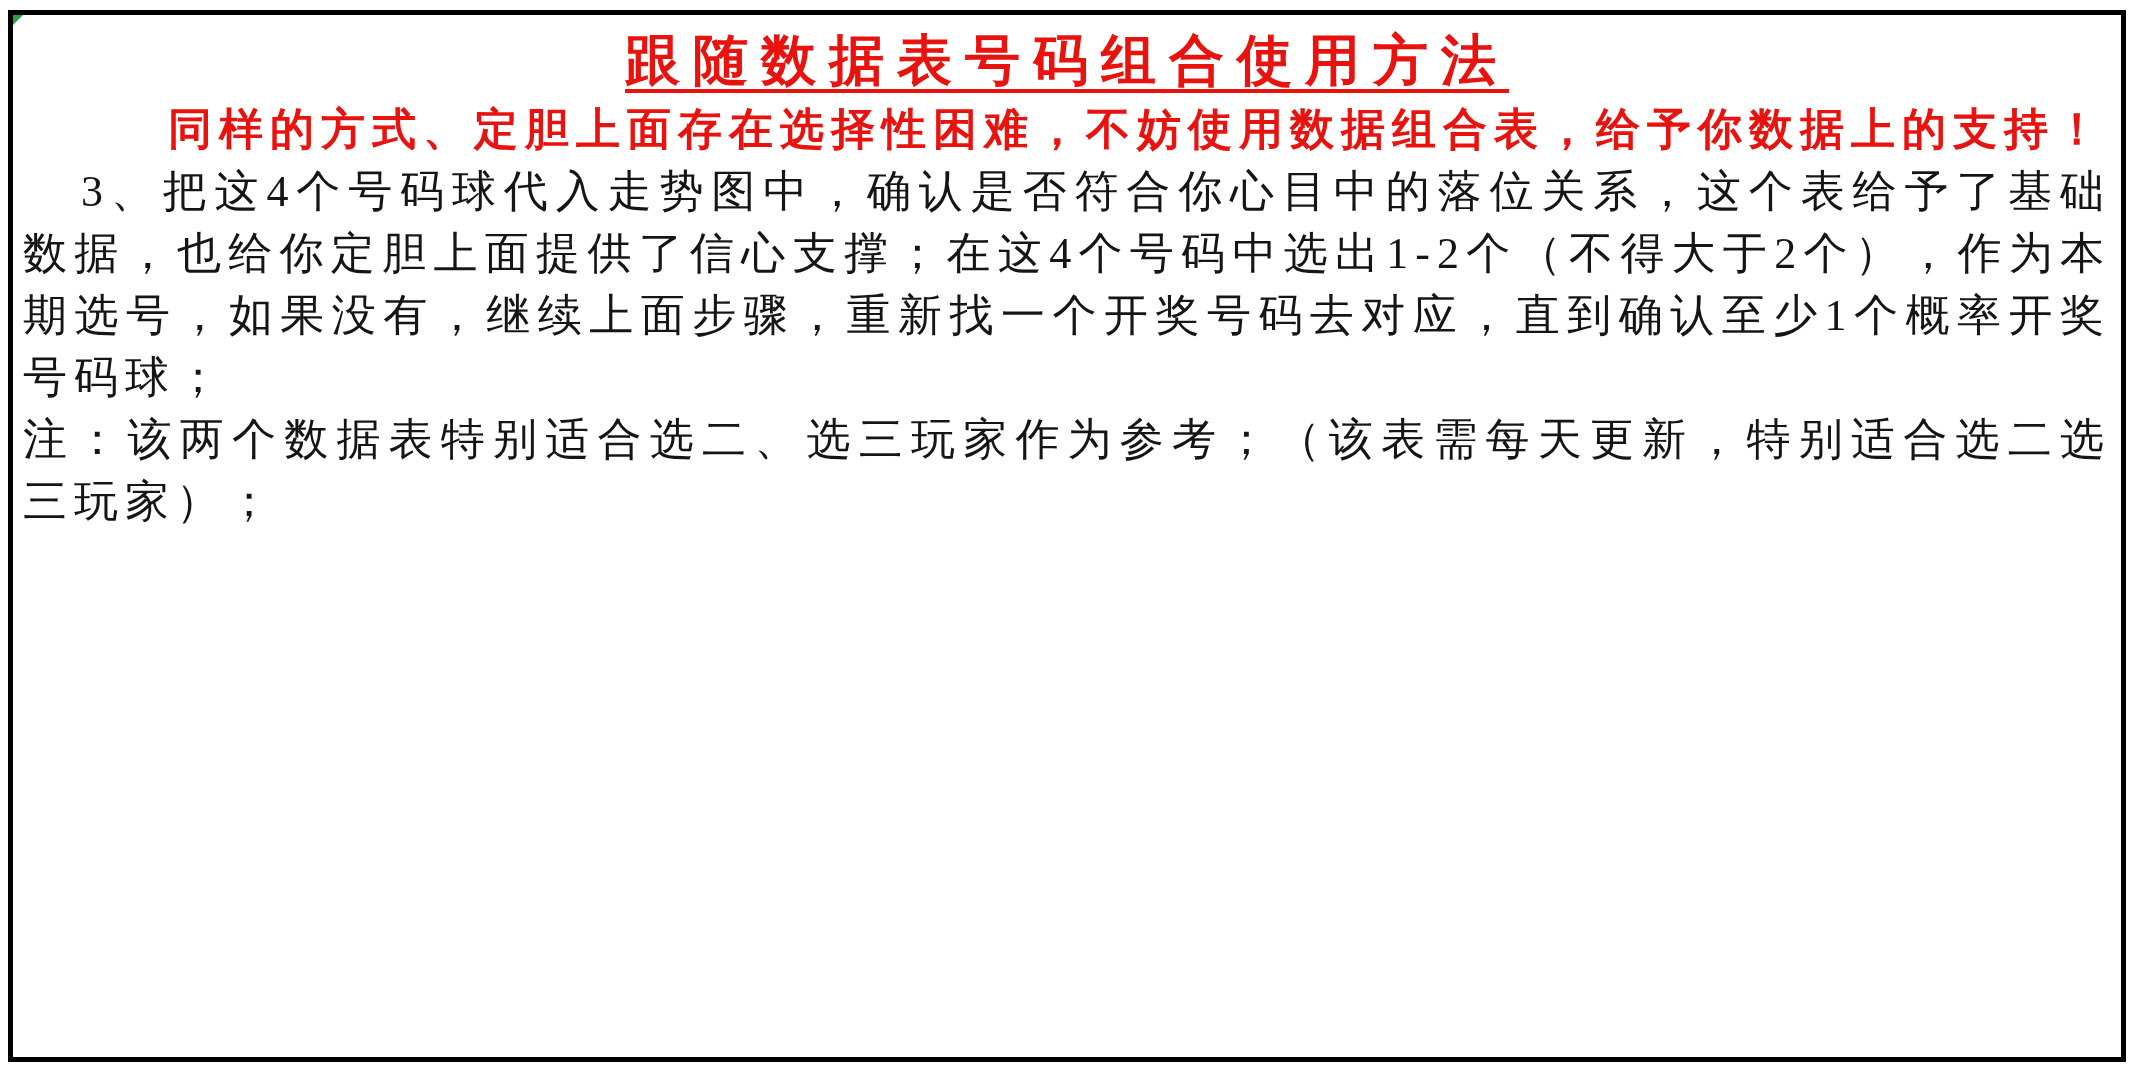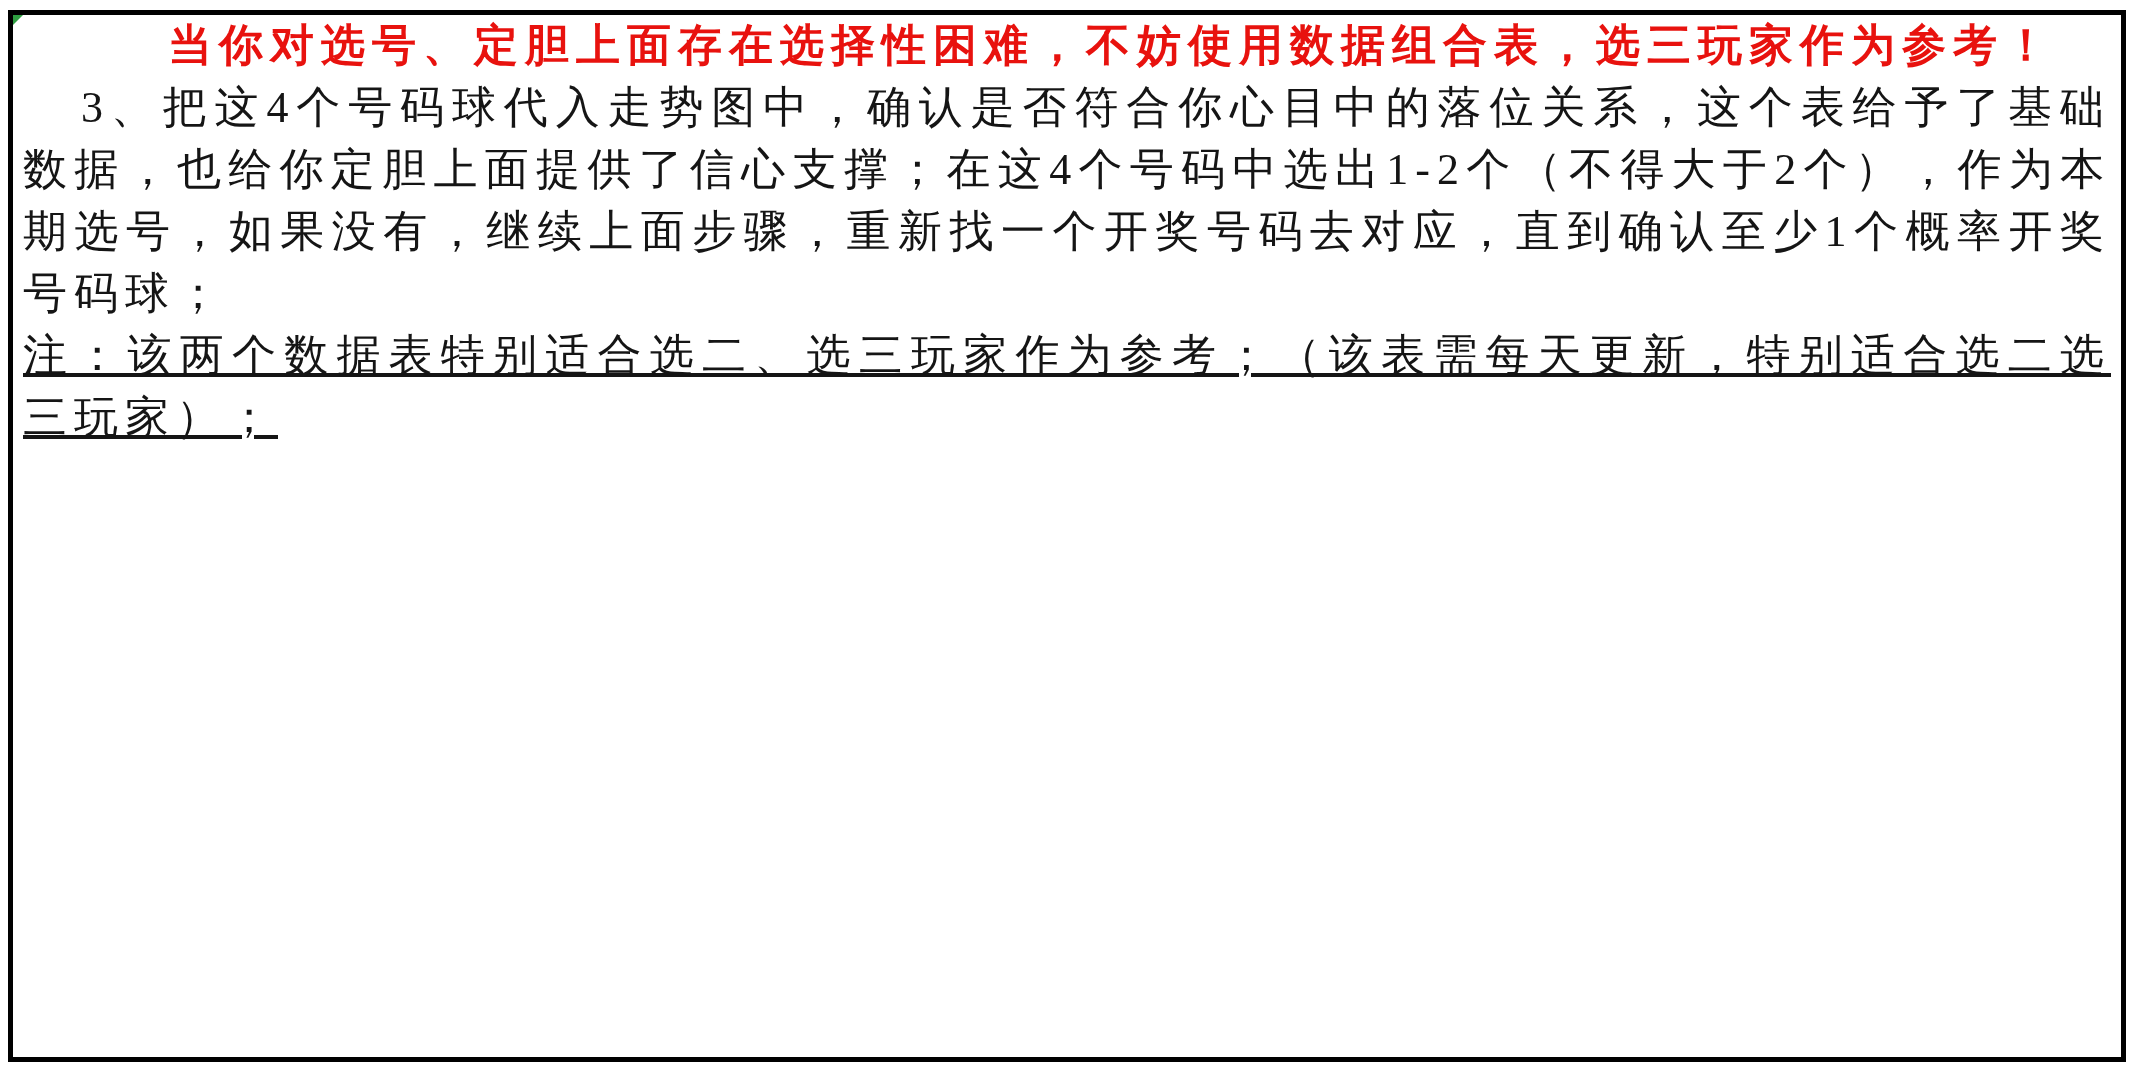--- a/index.html
+++ b/index.html
@@ -59,28 +59,30 @@
   p.intro {
     color: #e8120e;
     font-weight: 700;
     text-indent: 145px;
   }
   p.numbered {
     text-indent: 58px;
   }
   p.note {
     text-indent: 0;
-    text-decoration: underline;
   }
 </style>
 </head>
 <body>
 
 <div class="frame">
   <div class="corner-mark"></div>
 
+  <h1 class="doc-title">
+    <span>跟随数据表号码组合使用方法</span>
+  </h1>
 
-  <p class="text-line intro">当你对选号、定胆上面存在选择性困难，不妨使用数据组合表，选三玩家作为参考！</p>
+  <p class="text-line intro">同样的方式、定胆上面存在选择性困难，不妨使用数据组合表，给予你数据上的支持！</p>
 
   <p class="text-line numbered">3、把这4个号码球代入走势图中，确认是否符合你心目中的落位关系，这个表给予了基础数据，也给你定胆上面提供了信心支撑；在这4个号码中选出1-2个（不得大于2个），作为本期选号，如果没有，继续上面步骤，重新找一个开奖号码去对应，直到确认至少1个概率开奖号码球；</p>
 
   <p class="text-line note">注：该两个数据表特别适合选二、选三玩家作为参考；（该表需每天更新，特别适合选二选三玩家）；</p>
 </div>
 
 </body></html>

